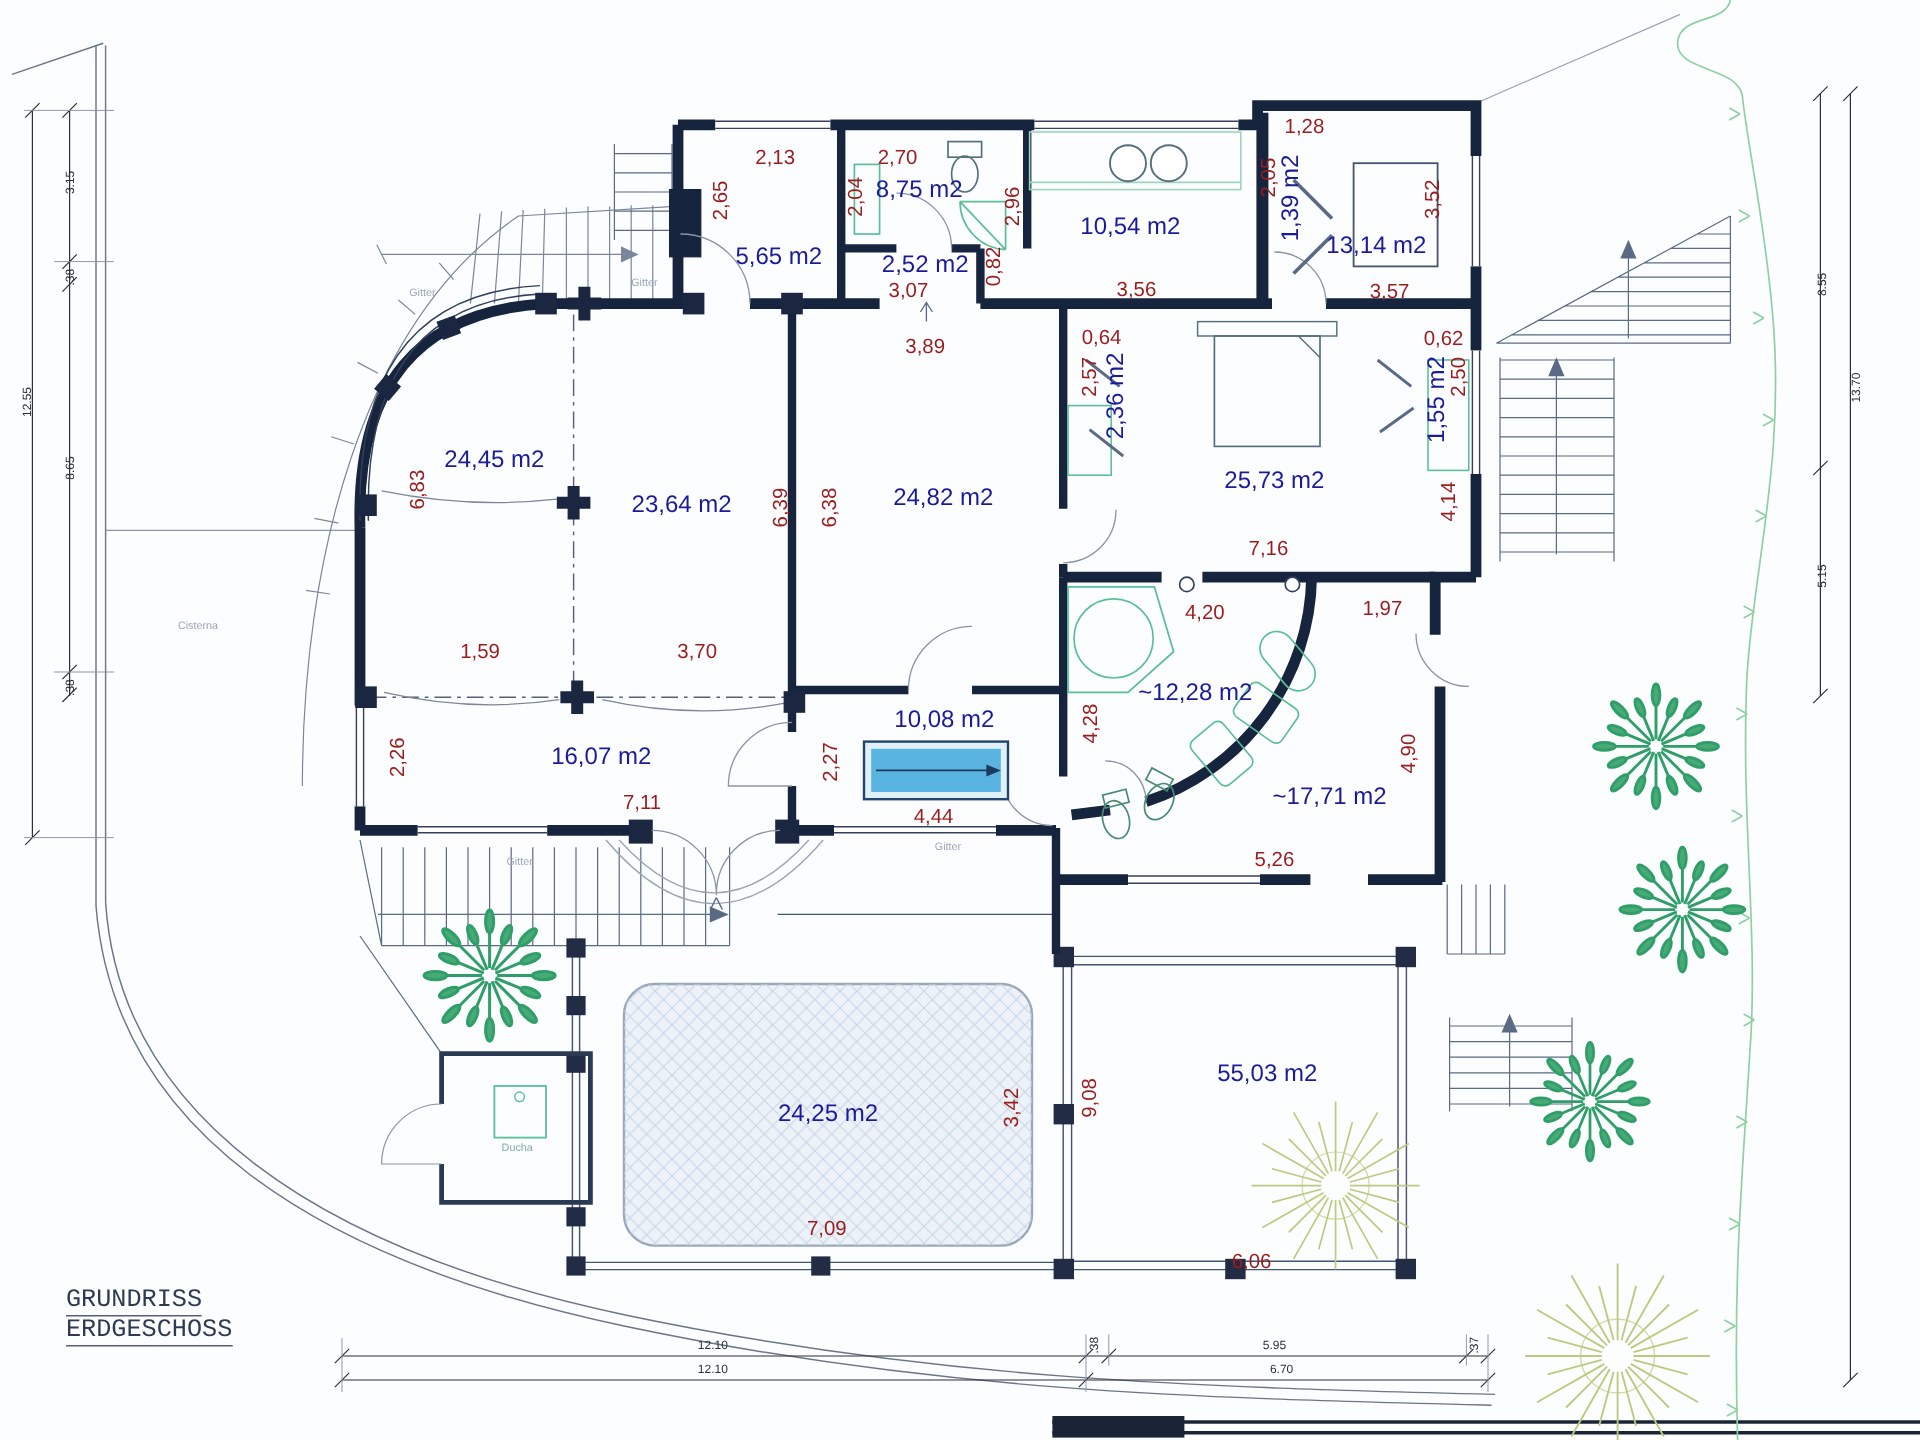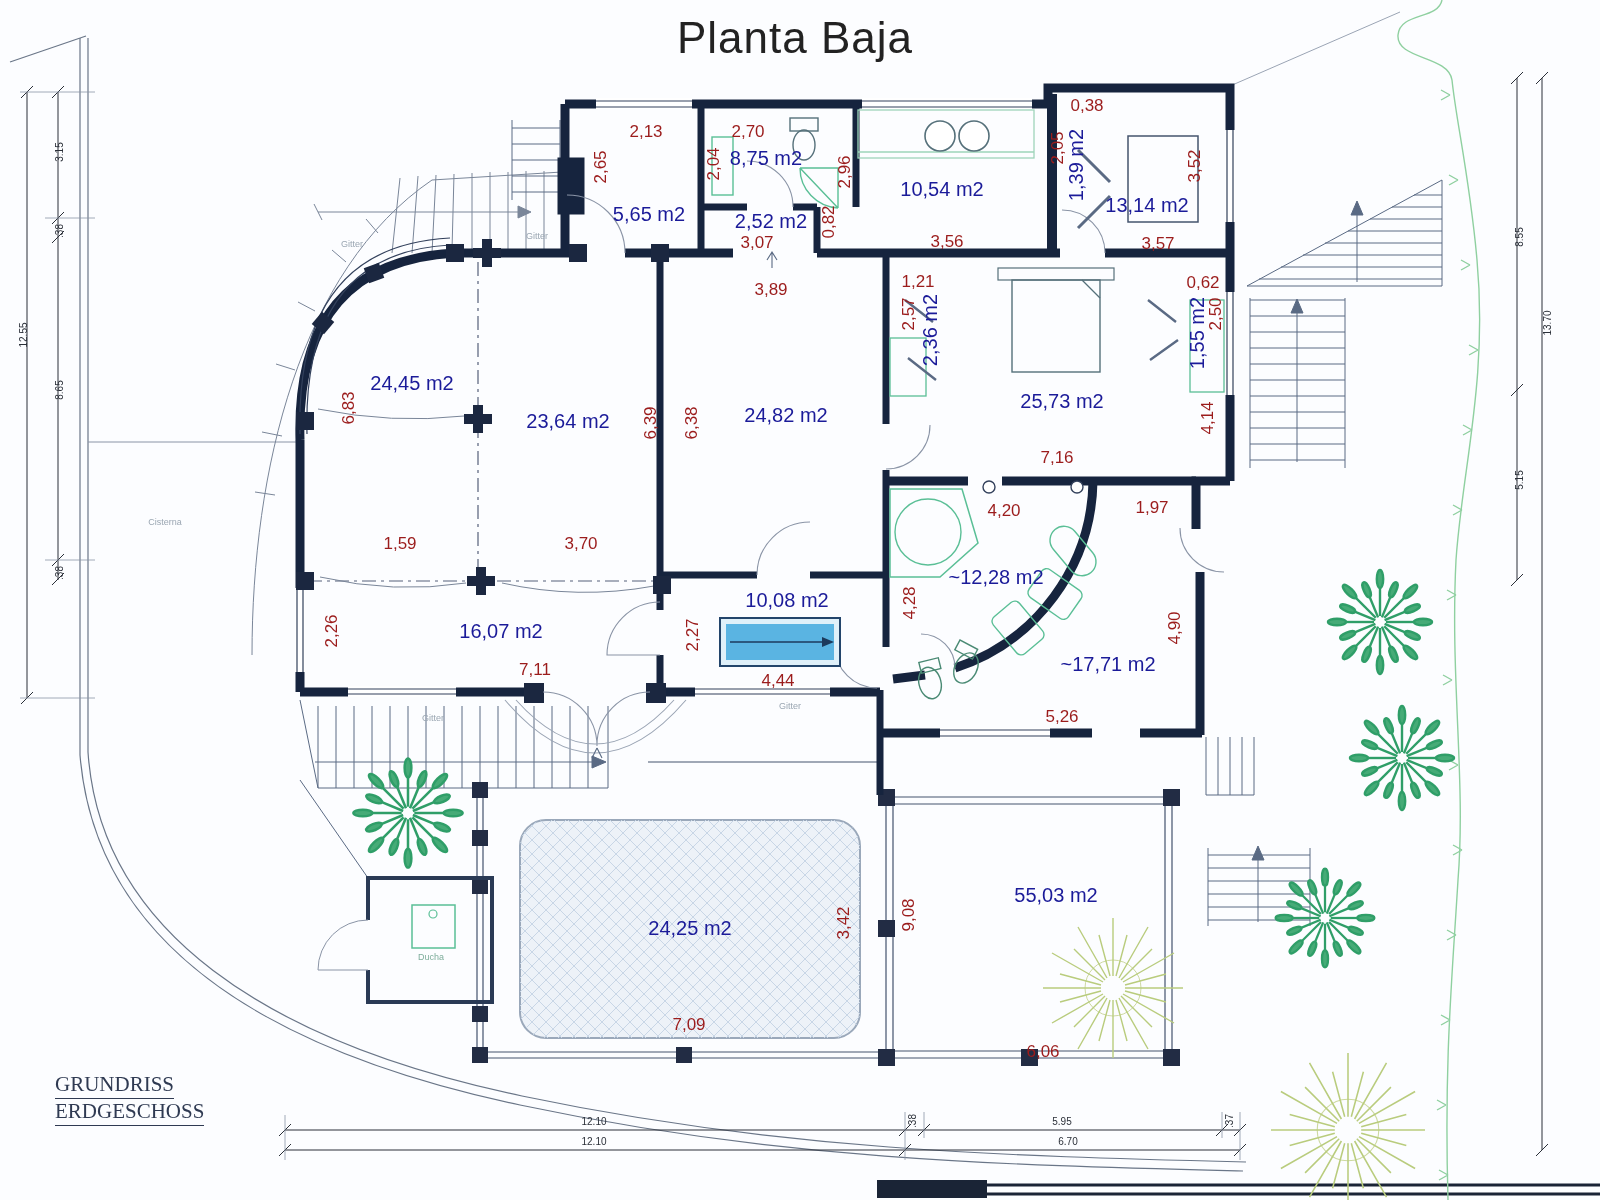--- a/index.html
+++ b/index.html
@@ -8,21 +8,21 @@
   svg{position:absolute;left:0;top:0;}
   .lbl{position:absolute;transform:translate(-50%,-50%);white-space:nowrap;line-height:1;}
   .lbl.rot{transform:translate(-50%,-50%) rotate(-90deg);}
   .area{color:#1b1b99;font-size:20px;}
   .dim{color:#9b1c1c;font-size:17px;}
   .site{color:#2a2f38;font-size:10px;}
   .faint{color:#9aa6b2;font-size:9px;}
   .ducha{color:#7fae9c;font-size:9px;}
   .title{position:absolute;left:795px;top:38px;transform:translate(-50%,-50%);
          font-size:44px;color:#222;letter-spacing:1px;}
-  .footer{position:absolute;left:55px;top:1072px;font-family:Liberation Serif, serif;
+  .footer{position:absolute;left:55px;top:1072px;font-family:Liberation Mono, monospace;
           font-size:21px;color:#2f3a52;}
   .footer span{display:block;border-bottom:1.5px solid #2f3a52;width:fit-content;padding-bottom:1px;}
 </style>
 </head>
 <body>
 
 <div class="stage">
 
 <svg width="1600" height="1200" viewBox="0 0 1600 1200">
   <defs>
@@ -367,21 +367,20 @@
     <path d="M 1511,84 L 1523,72 M 1511,396 L 1523,384 M 1511,586 L 1523,574 M 1536,84 L 1548,72 M 1536,1156 L 1548,1144"></path>
 
     <line x1="285" y1="1130" x2="1240" y2="1130"></line>
     <line x1="285" y1="1150" x2="1240" y2="1150"></line>
     <path d="M 279,1136 L 291,1124 M 899,1136 L 911,1124 M 918,1136 L 930,1124 M 1216,1136 L 1228,1124 M 1234,1136 L 1246,1124
              M 279,1156 L 291,1144 M 899,1156 L 911,1144 M 1234,1156 L 1246,1144"></path>
     <path d="M 285,1115 V 1160 M 905,1112 V 1160 M 924,1112 V 1138 M 1222,1112 V 1138 M 1240,1112 V 1160" stroke="#8a94a6" stroke-width="0.8"></path>
   </g>
 </svg>
 
-<div class="title">Planta Baja</div>
 
 <div class="footer">
   <span>GRUNDRISS</span>
   <span>ERDGESCHOSS</span>
 </div>
 
 <span class="lbl area" style="left:649px;top:214px">5,65 m2</span>
 <span class="lbl area" style="left:766px;top:158px">8,75 m2</span>
 <span class="lbl area" style="left:771px;top:221px">2,52 m2</span>
 <span class="lbl area" style="left:942px;top:189px">10,54 m2</span>
@@ -401,25 +400,25 @@
 <span class="lbl area" style="left:1056px;top:895px">55,03 m2</span>
 
 <span class="lbl dim" style="left:646px;top:131px">2,13</span>
 <span class="lbl dim rot" style="left:600px;top:167px">2,65</span>
 <span class="lbl dim rot" style="left:713px;top:164px">2,04</span>
 <span class="lbl dim" style="left:748px;top:131px">2,70</span>
 <span class="lbl dim" style="left:757px;top:242px">3,07</span>
 <span class="lbl dim rot" style="left:828px;top:222px">0,82</span>
 <span class="lbl dim rot" style="left:844px;top:172px">2,96</span>
 <span class="lbl dim" style="left:947px;top:241px">3,56</span>
-<span class="lbl dim" style="left:1087px;top:105px">0,38</span>
+<span class="lbl dim" style="left:1087px;top:105px">1,28</span>
 <span class="lbl dim rot" style="left:1057px;top:148px">2,05</span>
 <span class="lbl dim rot" style="left:1194px;top:166px">3,52</span>
 <span class="lbl dim" style="left:1158px;top:243px">3,57</span>
-<span class="lbl dim" style="left:918px;top:281px">1,21</span>
+<span class="lbl dim" style="left:918px;top:281px">0,64</span>
 <span class="lbl dim rot" style="left:908px;top:314px">2,57</span>
 <span class="lbl dim" style="left:1203px;top:282px">0,62</span>
 <span class="lbl dim rot" style="left:1215px;top:314px">2,50</span>
 <span class="lbl dim rot" style="left:1207px;top:418px">4,14</span>
 <span class="lbl dim" style="left:1057px;top:457px">7,16</span>
 <span class="lbl dim" style="left:771px;top:289px">3,89</span>
 <span class="lbl dim rot" style="left:348px;top:408px">6,83</span>
 <span class="lbl dim rot" style="left:650px;top:423px">6,39</span>
 <span class="lbl dim rot" style="left:691px;top:423px">6,38</span>
 <span class="lbl dim" style="left:400px;top:543px">1,59</span>

